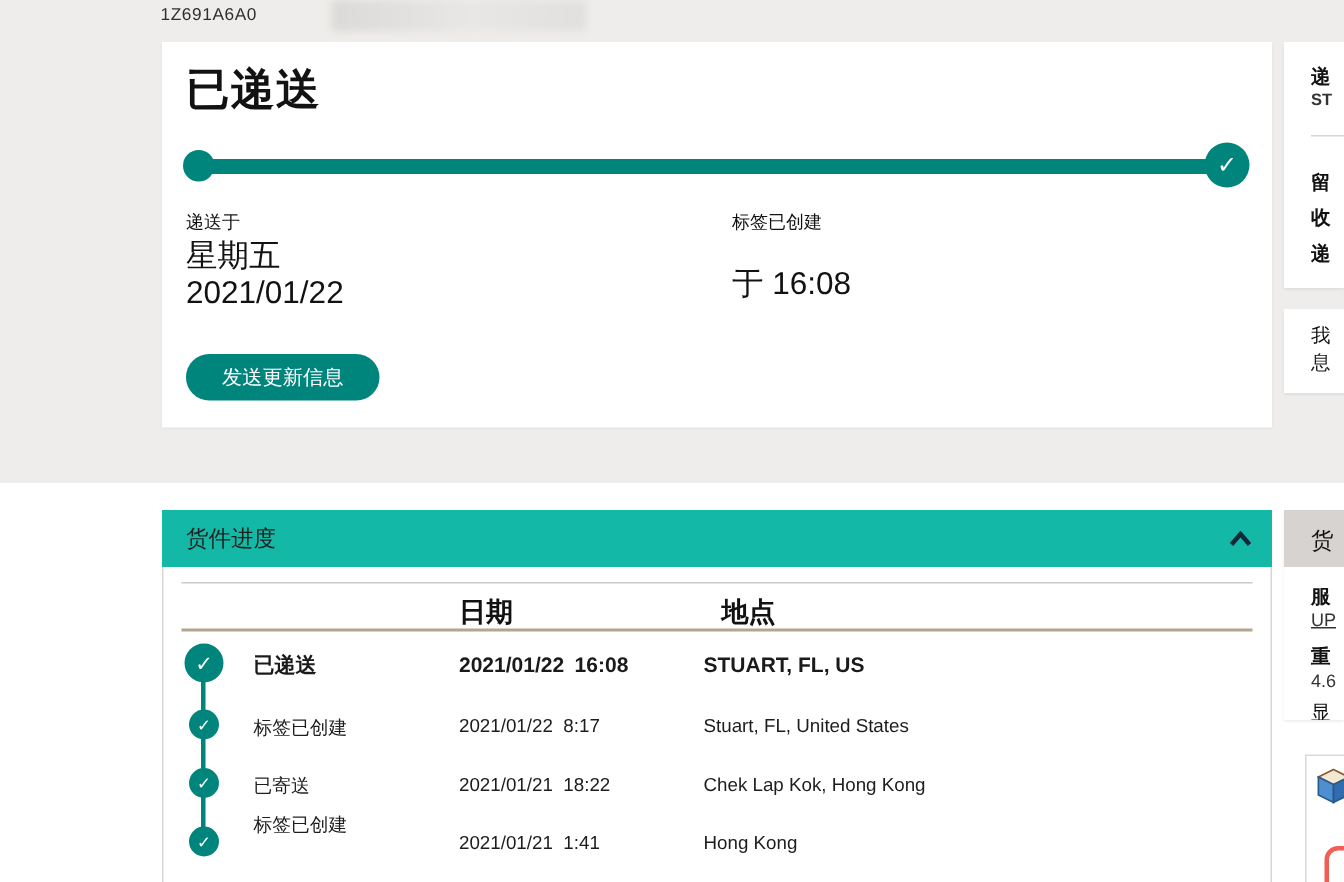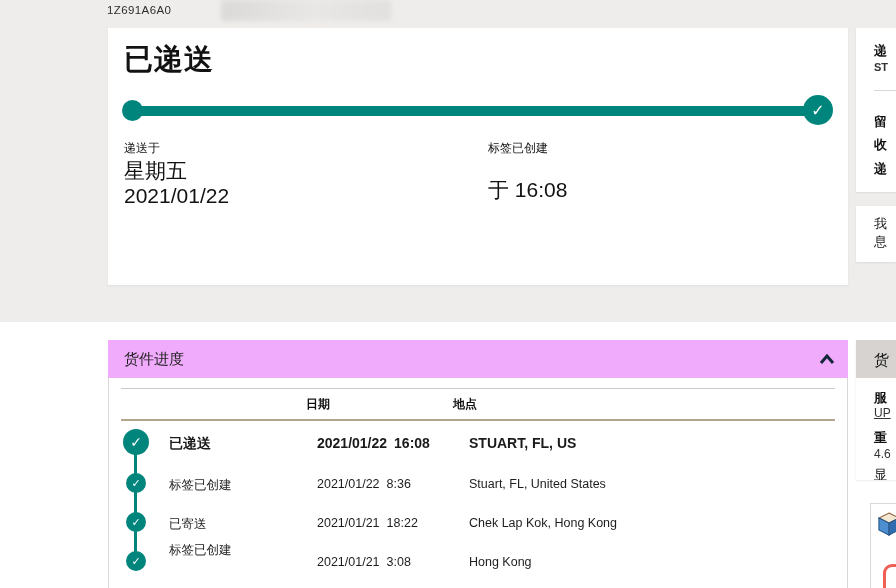--- a/index.html
+++ b/index.html
@@ -36,35 +36,35 @@
   .panel-b { left:856px; top:206px; width:40px; height:56px; }
   .panel-c { left:856px; top:340px; width:40px; height:140px; }
   .frag { position:absolute; left:18px; white-space:nowrap; font-size:13px; color:#121212; }
   .frag.b { font-weight:bold; }
   .frag.sm { font-size:11px; color:#333; }
   .frag.link { text-decoration:underline; cursor:pointer; }
   .mini-divider { position:absolute; left:18px; top:62px; width:22px; height:1px; background:#d9d7d5; }
 
   
   .progress-card { left:108px; top:340px; width:740px; height:260px; background:#fff; border:1px solid #d9d6d3; border-top:none; }
-  .card-header { position:absolute; left:-1px; top:0; width:740px; height:38px; background:#f0abfc; display:flex; align-items:center; padding:0 16px; cursor:pointer; }
+  .card-header { position:absolute; left:-1px; top:0; width:740px; height:38px; background:#14b8a6; display:flex; align-items:center; padding:0 16px; cursor:pointer; }
   .card-header-title { font-size:15px; color:#1f1f1f; }
   .chevron { position:absolute; right:12px; top:14px; width:16px; height:11px; cursor:pointer; }
   .thin-rule { position:absolute; left:12px; right:12px; top:48px; height:1px; background:#ccc9c6; }
-  .tbl-head { position:absolute; top:56px; font-size:12px; font-weight:bold; color:#121212; }
-  .th-date { left:197px; } .th-loc { left:344px; }
+  .tbl-head { position:absolute; top:56px; font-size:18px; font-weight:bold; color:#121212; }
+  .th-date { left:197px; } .th-loc { left:372px; }
   .tan-rule { position:absolute; left:12px; right:12px; top:79px; height:2px; background:#b3a68f; }
   .timeline { position:absolute; left:25px; top:102px; width:3px; height:120px; background:#00857d; }
   .evt-check { position:absolute; border-radius:50%; background:#00857d; color:#fff; display:flex; align-items:center; justify-content:center; font-weight:bold; }
   .evt-check.big { left:14px; width:26px; height:26px; font-size:14px; }
   .evt-check.small { left:17px; width:20px; height:20px; font-size:11px; }
   .evt-text { position:absolute; white-space:nowrap; }
   .evt-row1 { font-size:14px; font-weight:bold; }
   .evt-row { font-size:12.5px; color:#1d1d1d; }
-  .c-status { left:60px; } .c-date { left:208px;text-align:center; } .c-loc { left:360px; }
+  .c-status { left:60px; } .c-date { left:197px;text-align:center; } .c-loc { left:360px; }
   .t-gap { margin-left:7px; }
 
   
   .widget { left:870px; top:503px; width:40px; height:85px; background:#fff; border-top:1px solid #dcdad8; border-left:1px solid #dcdad8; }
   .cube { position:absolute; left:7px; top:8px; width:22px; height:24px; cursor:pointer; }
   .red-btn { position:absolute; left:12px; top:60px; width:34px; height:40px; border:3px solid #ef5f55; border-radius:9px; background:#fff; cursor:pointer; }
   .panel-c-header { position:absolute; left:0; top:0; width:40px; height:38px; background:#d6d3d0; }
   .panel-c-header .frag { top:11px; font-size:15px; }
 </style>
 </head>
@@ -84,20 +84,21 @@
       <span>✓</span>
     </div>
 
   <div class="abs fld-label col1">递送于</div>
   <div class="abs fld-big col1 val-day">星期五</div>
   <div class="abs fld-big col1 val-date">2021/01/22</div>
 
   <div class="abs fld-label col2">标签已创建</div>
   <div class="abs fld-big col2 val-time">于 16:08</div>
 
+  <button class="update-btn">发送更新信息</button>
 </div>
 
 <div class="abs panel panel-a">
   <div class="frag b" style="top:14px;">递</div>
   <div class="frag sm" style="top:33px;font-weight:bold;">ST</div>
   <div class="mini-divider"></div>
   <div class="frag b" style="top:85px;">留</div>
   <div class="frag b" style="top:108px;">收</div>
   <div class="frag b" style="top:132px;">递</div>
 </div>
@@ -129,39 +130,39 @@
     <div class="evt-text evt-row1 c-status" style="top:95px;">已递送</div>
     <div class="evt-text evt-row1 c-date" style="top:95px;"><span>2021/01/22</span><span class="t-gap">16:08</span></div>
     <div class="evt-text evt-row1 c-loc" style="top:95px;">STUART, FL, US</div>
   </div>
 
   <div>
     <div class="evt-check small" style="top:133px;">
         <span>✓</span>
       </div>
     <div class="evt-text evt-row c-status" style="top:137px;">标签已创建</div>
-    <div class="evt-text evt-row c-date" style="top:137px;"><span>2021/01/22</span><span class="t-gap">8:36</span></div>
+    <div class="evt-text evt-row c-date" style="top:137px;"><span>2021/01/22</span><span class="t-gap">8:17</span></div>
     <div class="evt-text evt-row c-loc" style="top:137px;">Stuart, FL, United States</div>
   </div>
 
   <div>
     <div class="evt-check small" style="top:172px;">
         <span>✓</span>
       </div>
     <div class="evt-text evt-row c-status" style="top:176px;">已寄送</div>
     <div class="evt-text evt-row c-date" style="top:176px;"><span>2021/01/21</span><span class="t-gap">18:22</span></div>
     <div class="evt-text evt-row c-loc" style="top:176px;">Chek Lap Kok, Hong Kong</div>
   </div>
 
   <div>
     <div class="evt-check small" style="top:211px;">
         <span>✓</span>
       </div>
     <div class="evt-text evt-row c-status" style="top:202px;">标签已创建</div>
-    <div class="evt-text evt-row c-date" style="top:215px;"><span>2021/01/21</span><span class="t-gap">3:08</span></div>
+    <div class="evt-text evt-row c-date" style="top:215px;"><span>2021/01/21</span><span class="t-gap">1:41</span></div>
     <div class="evt-text evt-row c-loc" style="top:215px;">Hong Kong</div>
   </div>
 </div>
 
 <div class="abs panel panel-c">
   <div class="panel-c-header">
     <div class="frag">货</div>
   </div>
   <div class="frag b" style="top:49px;">服</div>
   <div class="frag sm link" style="top:66px; font-size:12px;">UP</div>

